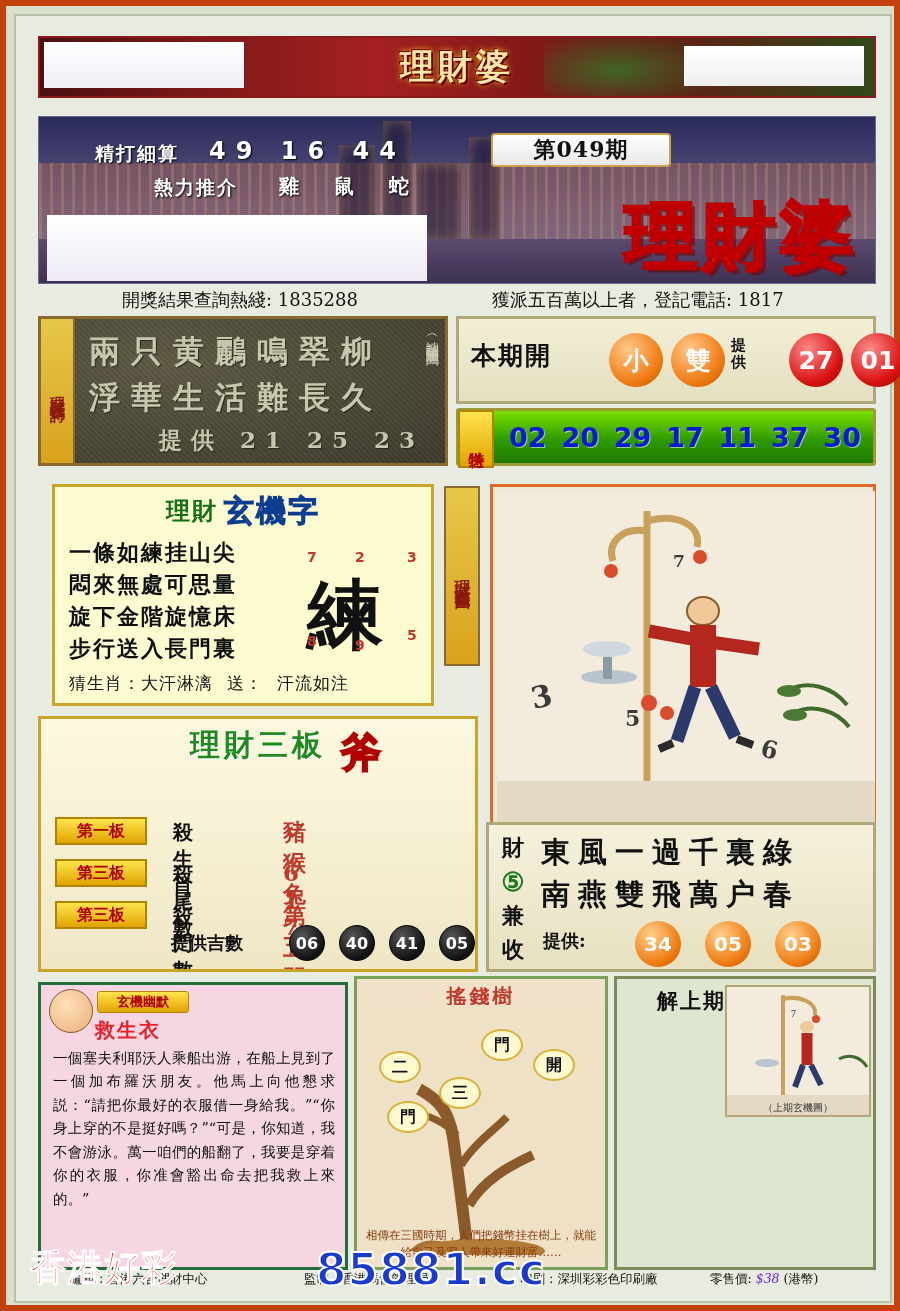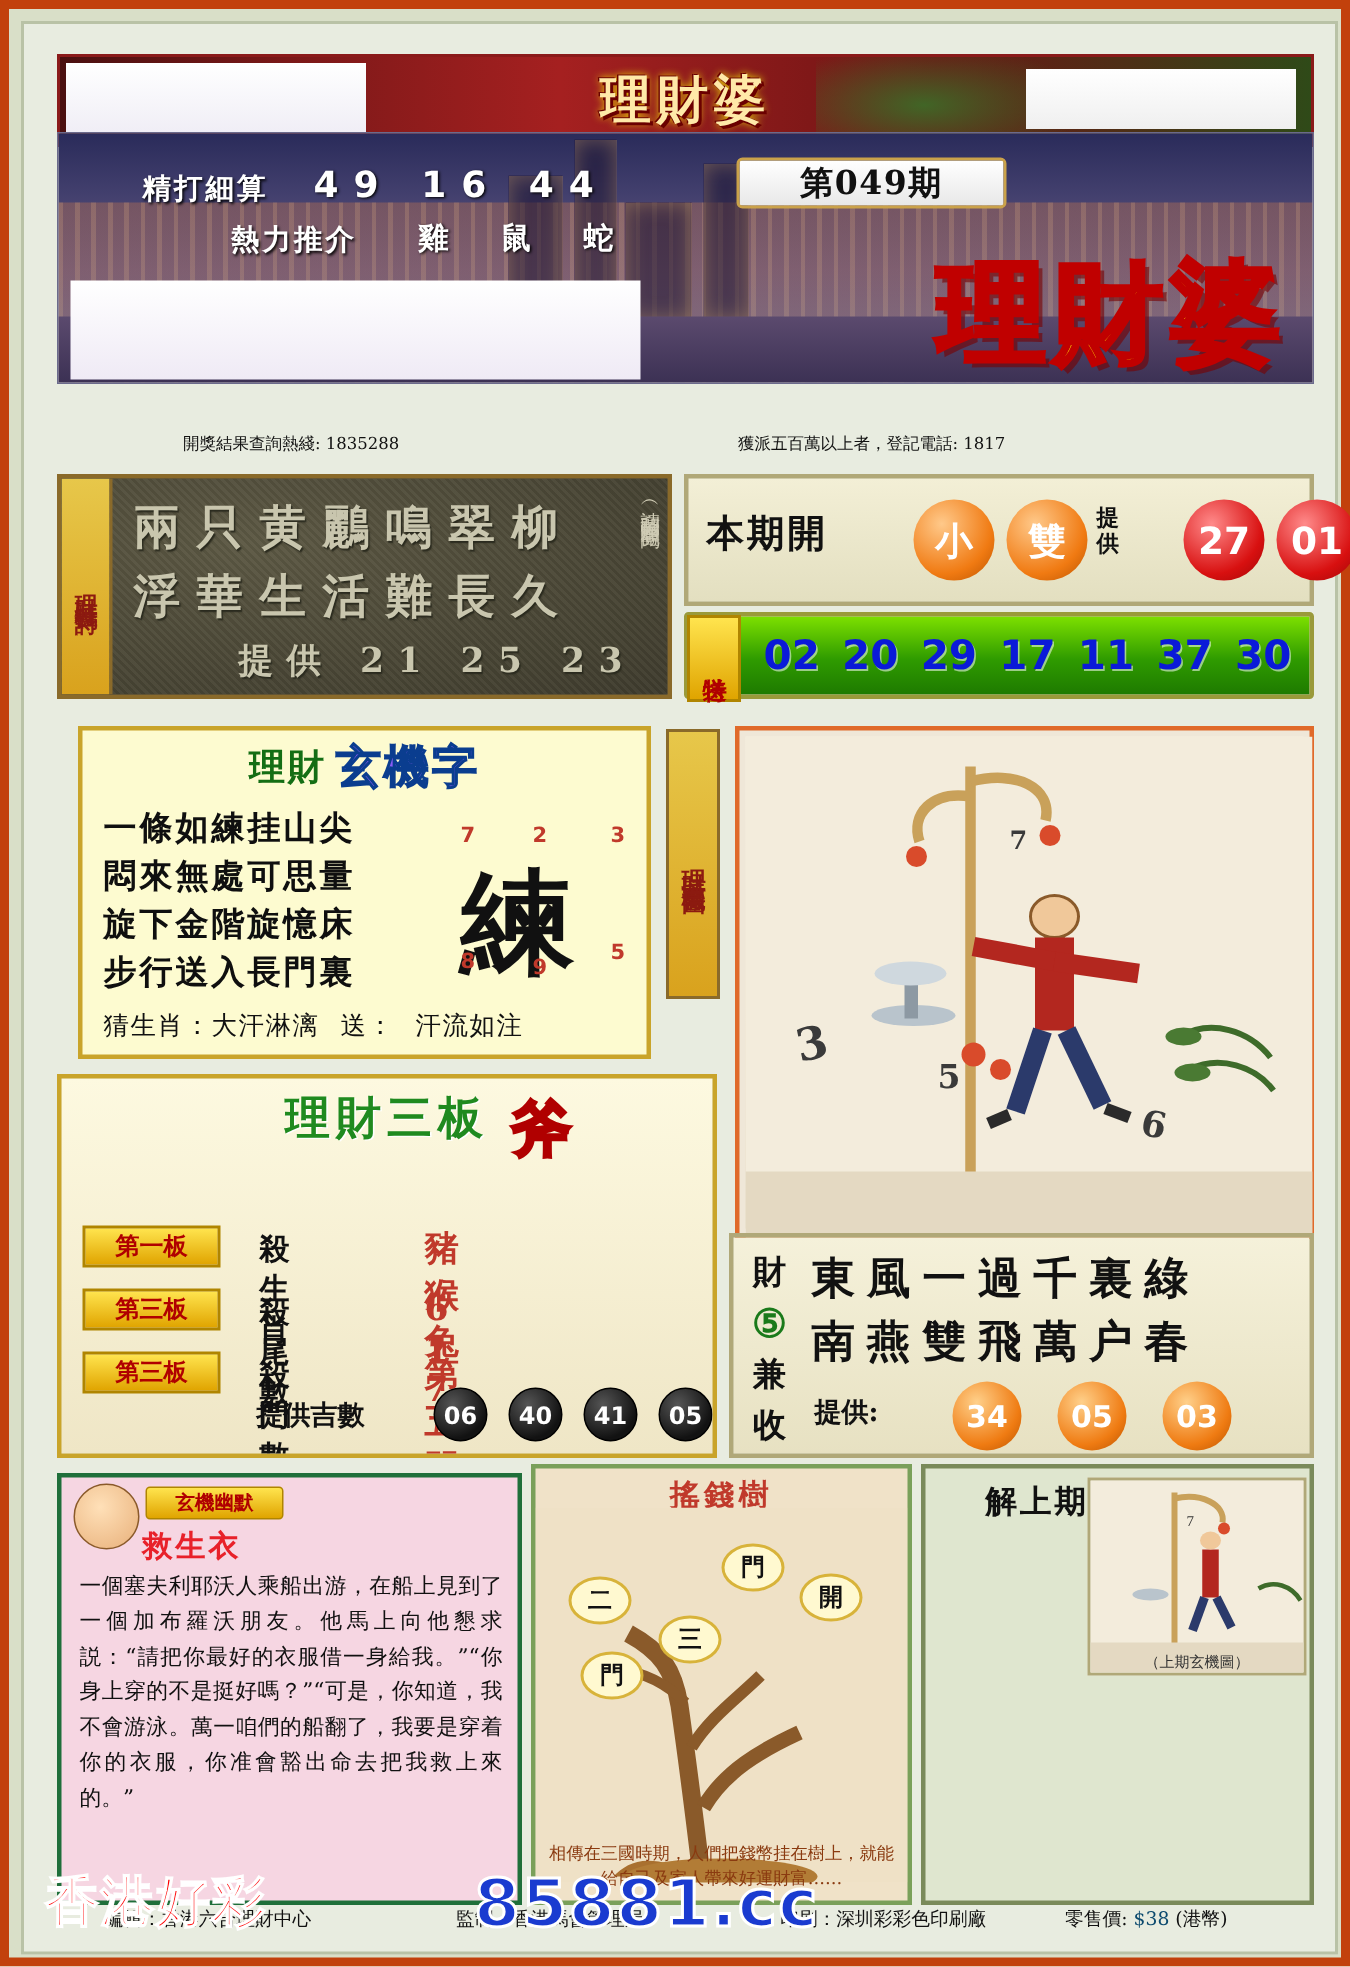--- a/index.html
+++ b/index.html
@@ -45,21 +45,21 @@
     position:absolute; left:0; top:0; width:100%; height:100%;
     display:flex; align-items:center; justify-content:center;
     font-family:"DejaVu Serif","Liberation Serif",serif;
     font-size:34px; font-weight:bold; letter-spacing:4px;
     color:#ffe9a8;
     text-shadow:2px 2px 0 #6b0000, -1px -1px 0 #6b0000, 0 0 6px #ff0;
   }
 
   
   .header {
-    position:absolute; left:22px; top:72px; width:838px; height:168px;
+    position:absolute; left:22px; top:100px; width:838px; height:168px;
     background:linear-gradient(180deg,#2a2b5a 0%, #43406e 25%, #6b5a7e 55%, #8f7f92 100%);
     border:1px solid #6b6a8c;
     overflow:hidden;
     text-align:right;
   }
   .header .skyline {
     position:absolute; left:0; bottom:0; width:100%; height:120px;
     background:
       linear-gradient(180deg, rgba(255,140,60,.25), rgba(20,10,40,.1)),
       repeating-linear-gradient(90deg, rgba(255,220,160,.18) 0 3px, rgba(0,0,0,0) 3px 11px);
@@ -112,21 +112,21 @@
     font-size:72px; font-weight:bold;
     color:#ffd400; letter-spacing:6px;
     -webkit-text-stroke:3px #c00000;
     text-shadow:4px 4px 0 rgba(120,0,0,.6);
   }
 
   
   .hotline {
     position:absolute; left:22px; top:272px; width:838px; height:22px;
     font-family:"DejaVu Serif","Liberation Serif",serif;
-    font-size:11px; color:#111;
+    font-size:18px; color:#111;
   }
   .hotline .a { position:absolute; left:84px; top:0; }
   .hotline .b { position:absolute; left:454px; top:0; }
   .hotline .num { color:#111; }
 
   
   .poembox {
     position:absolute; left:22px; top:300px; width:410px; height:150px;
     background:#4e4b3a;
     border:3px solid #8a6a2a;
@@ -458,21 +458,21 @@
   
   .footer {
     position:absolute; left:22px; bottom:8px; width:838px; height:26px;
     font-family:"DejaVu Serif","Liberation Serif",serif;
     font-size:12.5px; color:#111;
   }
   .footer .f1 { position:absolute; left:32px; top:4px; }
   .footer .f2 { position:absolute; left:266px; top:4px; }
   .footer .f3 { position:absolute; left:482px; top:4px; }
   .footer .f4 { position:absolute; left:672px; top:4px; }
-  .footer .price { color:#0c4a6e; }
+  .footer .price { color:#6d28d9; font-style:italic; }
 
   
   .wm1 {
     position:absolute; left:14px; bottom:8px;
     font-size:36px; font-weight:bold; color:#ff0000;
     -webkit-text-stroke:1px #ffffff;
     font-family:"DejaVu Serif","Liberation Serif",serif;
     letter-spacing:1px;
   }
   .wm2 {

